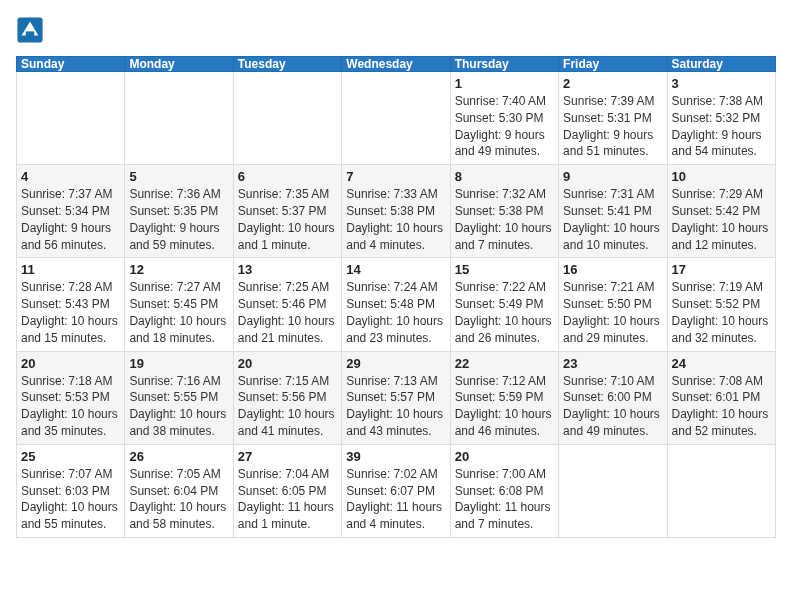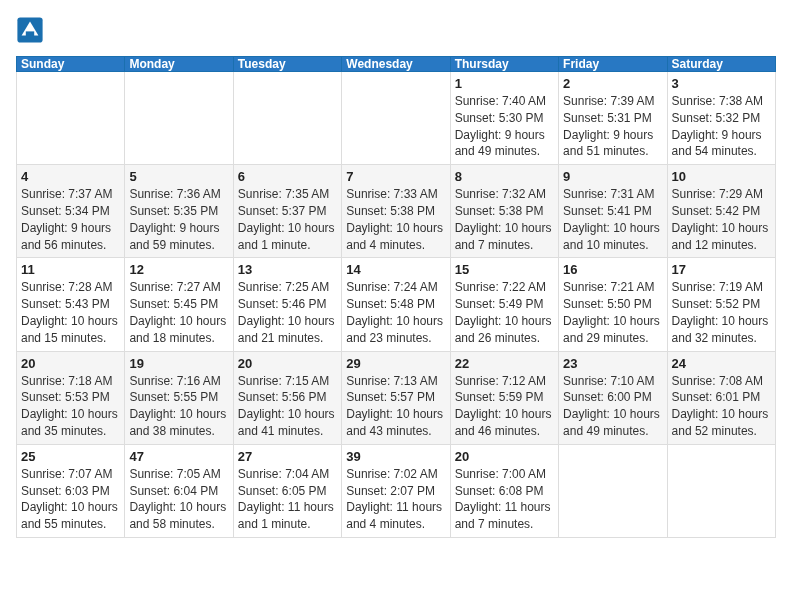--- a/index.html
+++ b/index.html
@@ -306,37 +306,37 @@
       </tr>
       <tr>
         <td>
           <div class="day-number">25</div>
           <div class="day-info">Sunrise: 7:07 AM
 Sunset: 6:03 PM
 Daylight: 10 hours
 and 55 minutes.</div>
         </td>
         <td>
-          <div class="day-number">47</div>
+          <div class="day-number">26</div>
           <div class="day-info">Sunrise: 7:05 AM
 Sunset: 6:04 PM
 Daylight: 10 hours
 and 58 minutes.</div>
         </td>
         <td>
           <div class="day-number">27</div>
           <div class="day-info">Sunrise: 7:04 AM
 Sunset: 6:05 PM
 Daylight: 11 hours
 and 1 minute.</div>
         </td>
         <td>
           <div class="day-number">39</div>
           <div class="day-info">Sunrise: 7:02 AM
-Sunset: 2:07 PM
+Sunset: 6:07 PM
 Daylight: 11 hours
 and 4 minutes.</div>
         </td>
         <td>
           <div class="day-number">20</div>
           <div class="day-info">Sunrise: 7:00 AM
 Sunset: 6:08 PM
 Daylight: 11 hours
 and 7 minutes.</div>
         </td>

